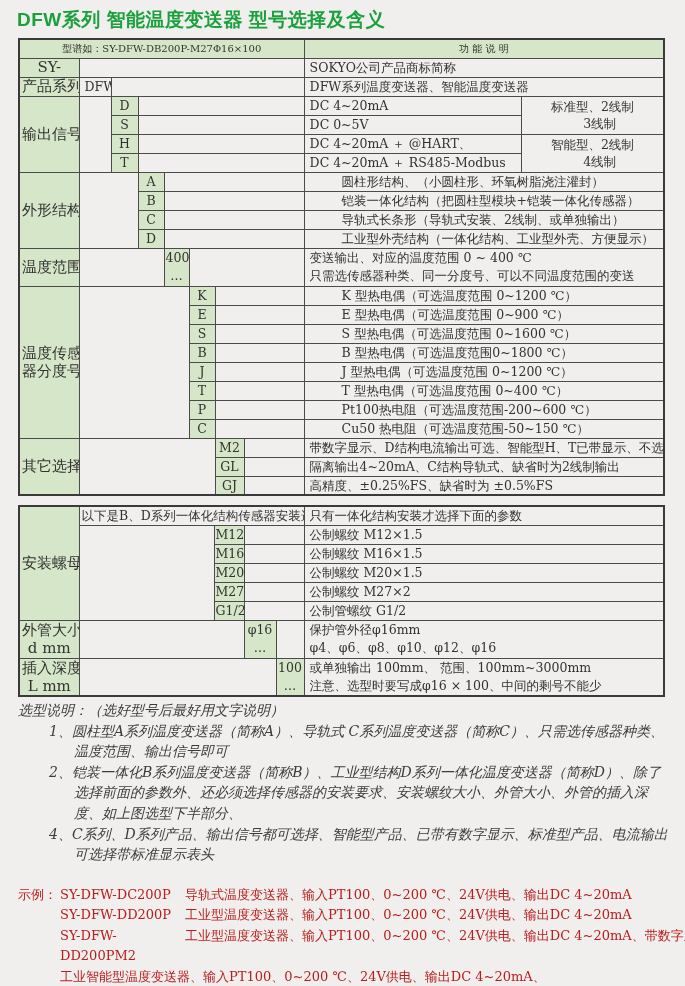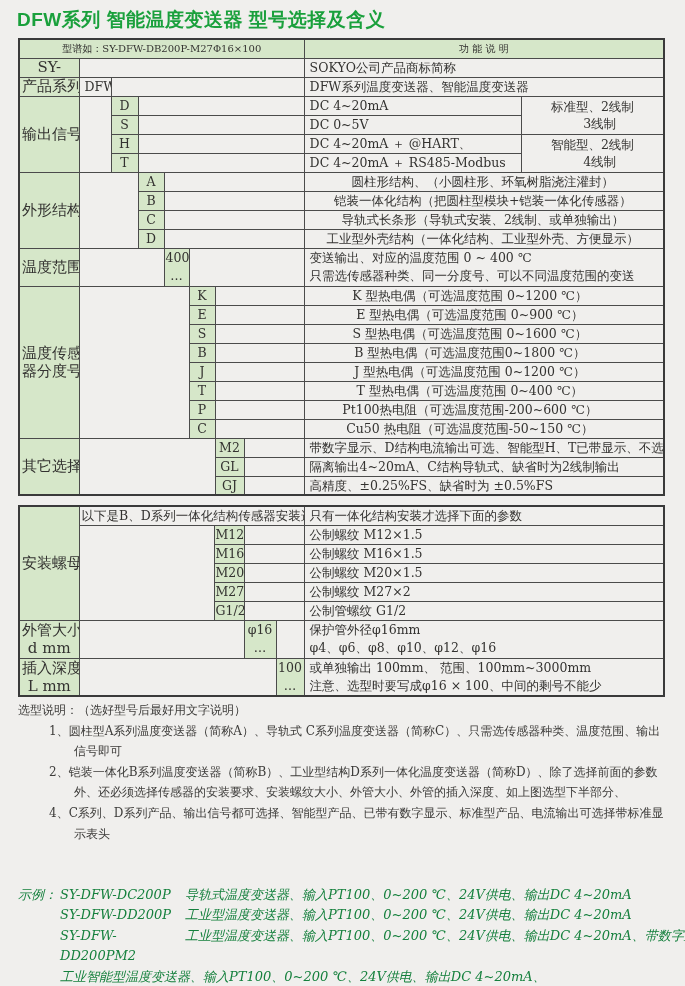--- a/index.html
+++ b/index.html
@@ -23,34 +23,35 @@
     font-size:12.5px; line-height:17px;
     padding:0 5px; overflow:hidden; white-space:nowrap;
   }
   tr { height:19px; }
   tr.h2 { height:38px; }
   .lbl { background:var(--green); text-align:center; font-size:15px; padding:0 2px; }
   .code { background:var(--green); text-align:center; padding:0 1px; }
   .white { background:transparent; text-align:center; }
   .hdr { font-size:10px; }
   .sp { padding:0; }
-  .flexcell { display:flex; justify-content:center; align-items:center; }
+  .flexcell { display:flex; justify-content:flex-start; align-items:center;margin-left:32px; }
   .flexcell .rt { }
   .pr30 { padding-right:28px; }
   .pr6 { padding-right:2px; }
   .two { line-height:18px; }
   .typenote div.l1 { text-align:center; }
   .typenote div.l2 { text-align:right; padding-right:42px; }
   .notes {
     position:absolute; left:18px; top:700px; width:652px;
-    font-size:12px; line-height:20.6px; color:#3c3b39;
+    font-size:14px; line-height:20.6px; color:#3c3b39;
     white-space:normal;
+    font-style:italic;
   }
   .note-item { padding-left:56px; text-indent:-25px; }
-  .examples { position:absolute; left:18px; top:885px; width:660px; font-size:13px; line-height:20.4px; color:#15803d;font-style:italic; }
+  .examples { position:absolute; left:18px; top:885px; width:660px; font-size:13px; line-height:20.4px; color:#b91c1c; }
   .ex-row { display:flex; }
   .ex-head { width:42px; flex:0 0 auto; }
   .ex-model { flex:0 0 auto; }
   .w1 { width:125px; }
   .mr8 { margin-right:8px; }
   .ex-desc { white-space:nowrap; }
 </style>
 </head>
 <body>
 

